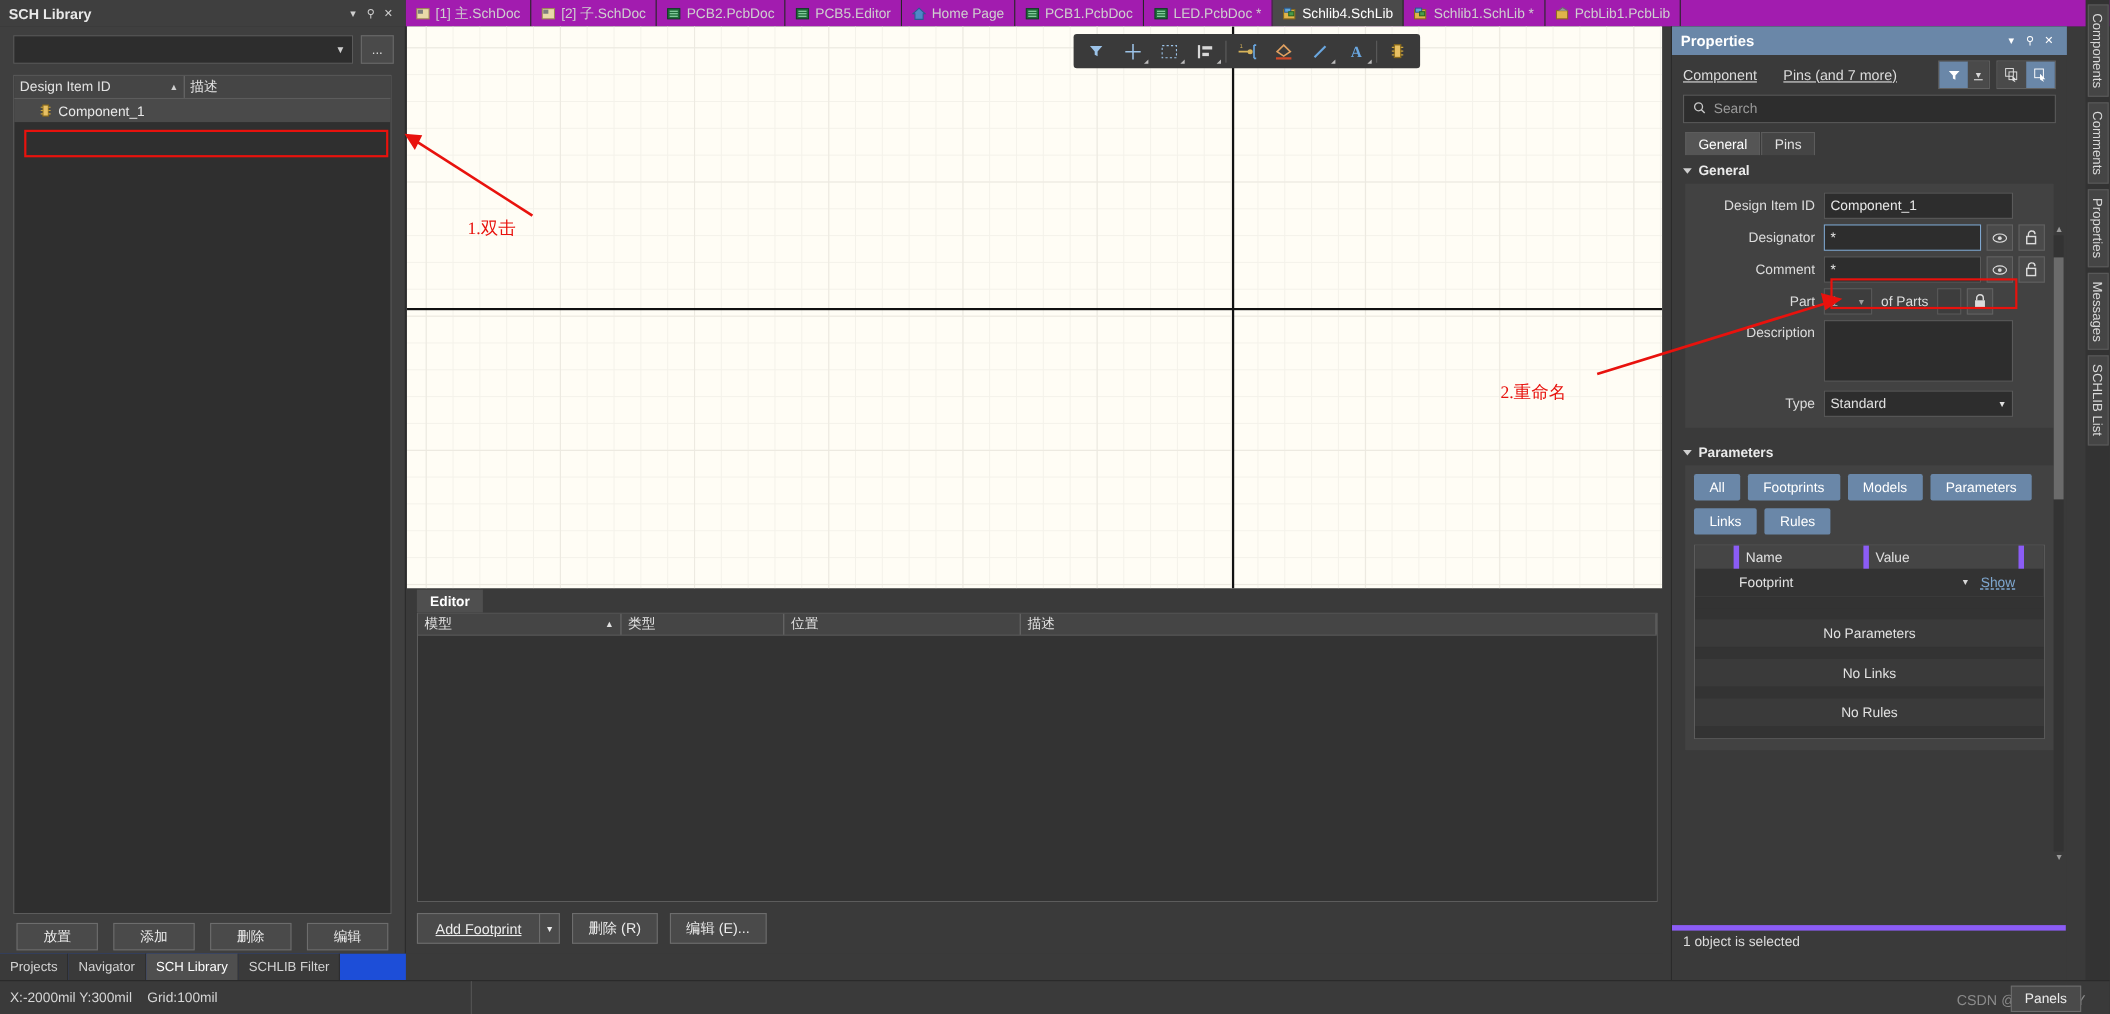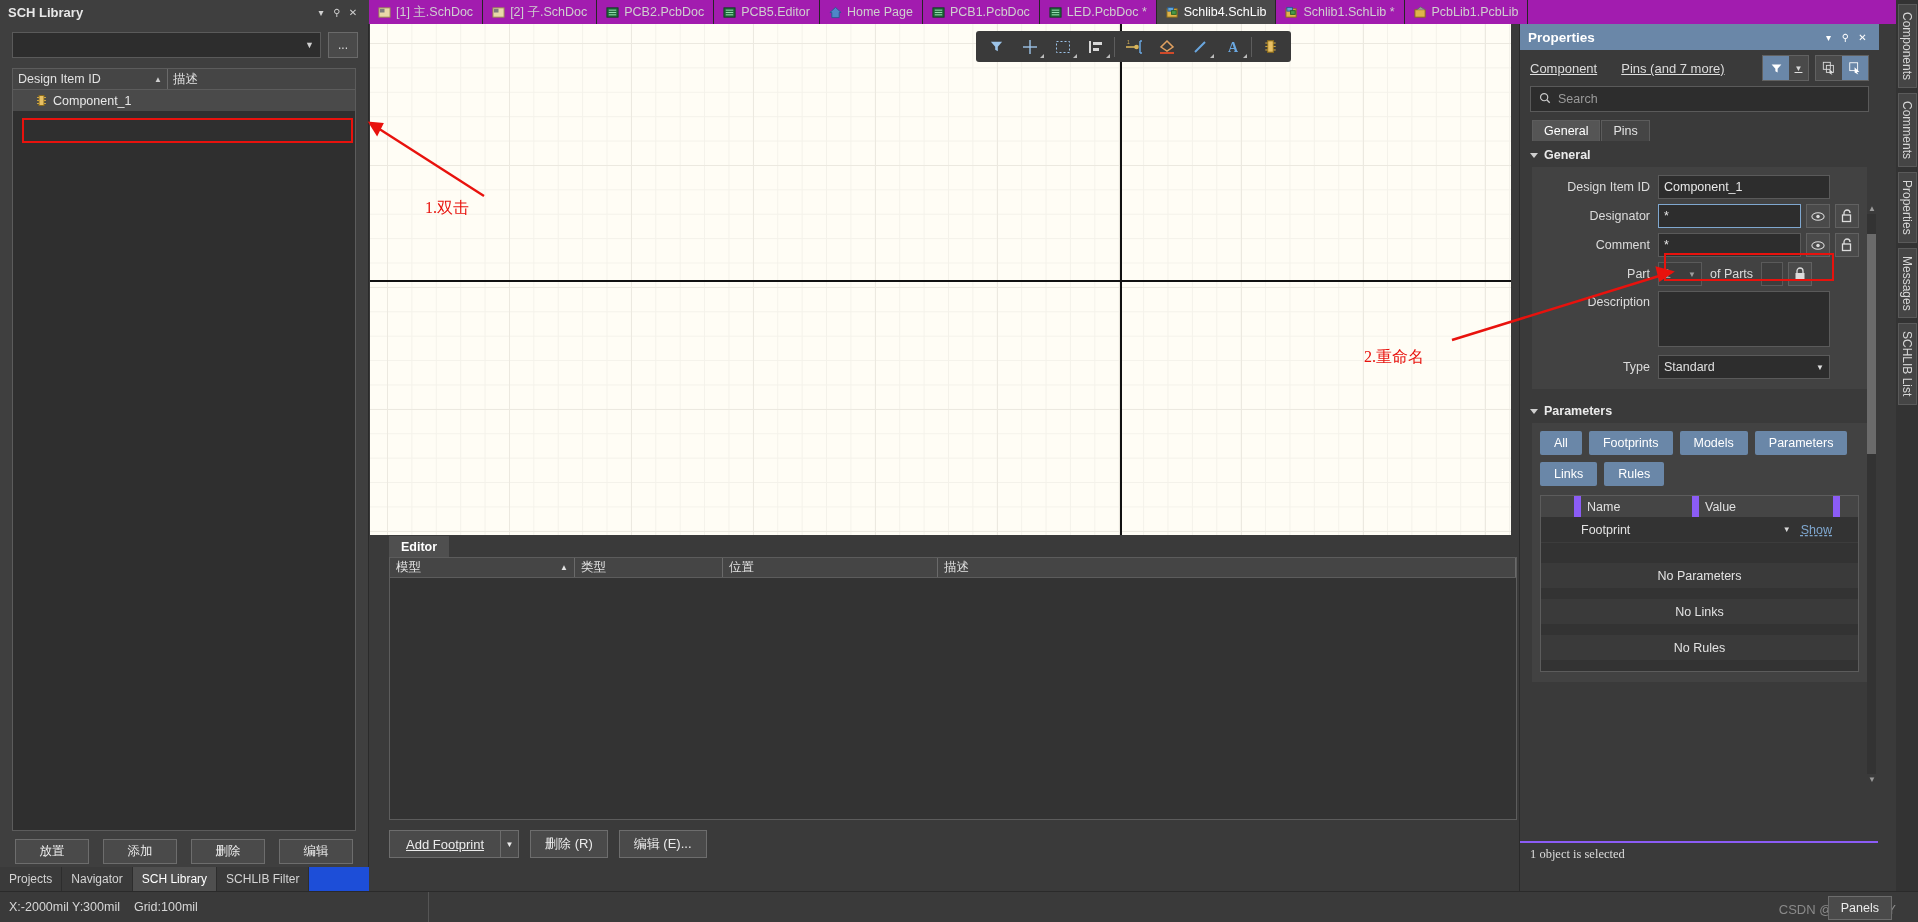--- a/index.html
+++ b/index.html
@@ -130,21 +130,21 @@
   
   .anno { position: absolute; pointer-events: none; z-index: 9; }
   .anno-text {
     position: absolute; color: #e8120d; font-size: 16px;
     font-family: "Liberation Serif", "DejaVu Serif", serif; white-space: nowrap;
     z-index: 10;
   }
 
   
   .editorpanel {
-    position: absolute; left: 380px; top: 535px; width: 1141px; height: 332px;
+    position: absolute; left: 370px; top: 535px; width: 1141px; height: 332px;
     background: #3a3a3a;
   }
   .ed-tabrow { height: 22px; display: flex; align-items: flex-end; padding-left: 9px; }
   .ed-tab {
     height: 21px; padding: 0 12px; background: #4f4f4f; color: #fff;
     font-size: 12.5px; font-weight: bold; display: flex; align-items: center;
   }
   .ed-grid {
     position: absolute; left: 9px; top: 22px; width: 1128px; height: 263px;
     background: #2f2f2f; border: 1px solid #5c5c5c;
@@ -243,40 +243,40 @@
     position: absolute; left: 1664px; top: 253px; width: 170px; height: 28px;
     border: 2px solid #e8120d; z-index: 12; pointer-events: none;
   }
   .pfilters { display: flex; flex-wrap: wrap; gap: 7px; padding-bottom: 9px; }
   .pfilt {
     height: 24px; padding: 0 14px; background: #6a87a8; color: #fff;
     font-size: 12.5px; display: flex; align-items: center; border-radius: 2px;
   }
   .ptable { border: 1px solid #5c5c5c; background: #333; }
   .pt-head { display: flex; height: 21px; background: #454545; font-size: 12.5px; }
-  .pt-head div { display:flex; align-items:center; padding: 0 6px; border-right: 7px solid #8b5cf6; }
+  .pt-head div { display:flex; align-items:center; padding: 0 6px; border-right: 5px solid #8b5cf6; }
   .pt-row {
     height: 26px; display: flex; align-items: center; font-size: 12.5px;
     color: #e2e2e2; border-bottom: 1px solid #3c3c3c;
   }
   .pt-empty {
     height: 26px; display: flex; align-items: center; justify-content: center;
     font-size: 12.5px; color: #e2e2e2; background: #3a3a3a; border-bottom: 1px solid #333;
   }
   .pt-spacer { height: 10px; background: #333; }
   .showlink { color: #7fa7cf; text-decoration: underline; text-decoration-style: dashed; }
   .props-scroll {
     position: absolute; right: 3px; top: 190px; width: 9px; height: 560px; background: #333;
   }
   .props-scroll .thumb { position:absolute; left:0; top: 20px; width: 9px; height: 220px; background: #6b6b6b; }
   .props-scroll .up, .props-scroll .dn { position:absolute; left:1px; font-size:8px; color:#9a9a9a; }
   .props-status {
     position: absolute; left: 0; bottom: 26px; width: 358px; height: 24px;
     display: flex; align-items: center; padding-left: 10px; font-size: 12.5px;
-    color: #dcdcdc; border-top: 2px solid #8b5cf6; font-family: Liberation Serif, serif;
+    color: #dcdcdc; border-top: 5px solid #8b5cf6;
   }
 
   
   .vtabs {
     position: absolute; right: 0; top: 0; width: 22px; height: 922px;
     background: #333; padding-top: 4px;
   }
   .vtab {
     writing-mode: vertical-rl; width: 19px; margin: 0 0 5px 2px;
     padding: 7px 2px; font-size: 12px; color: #d8d8d8;

